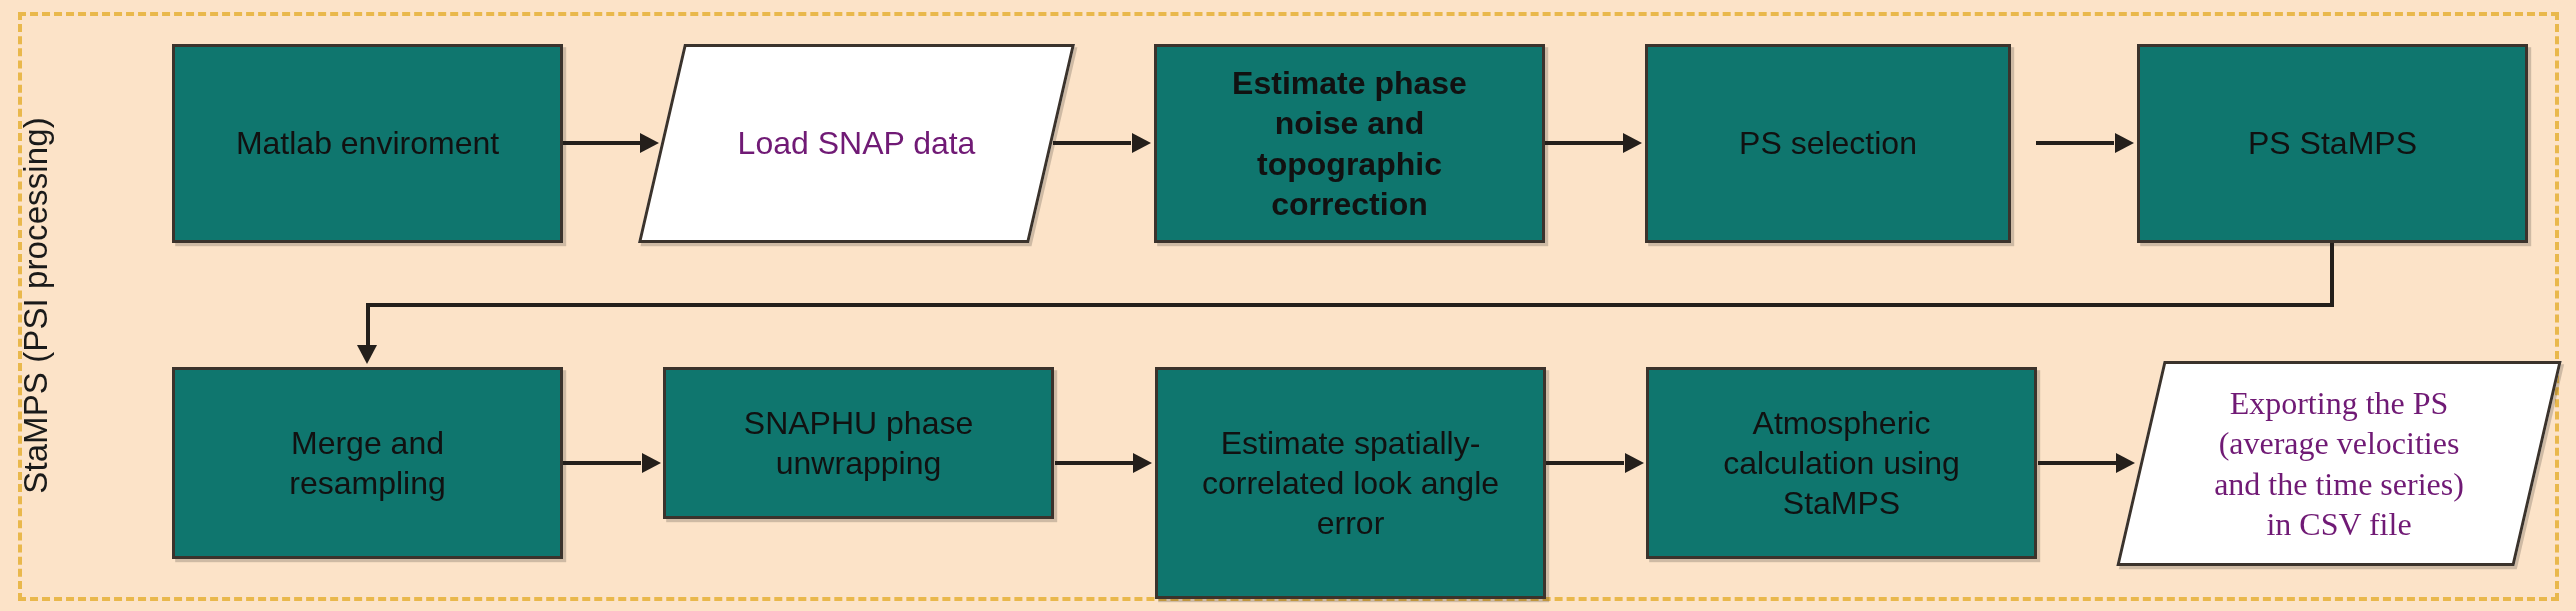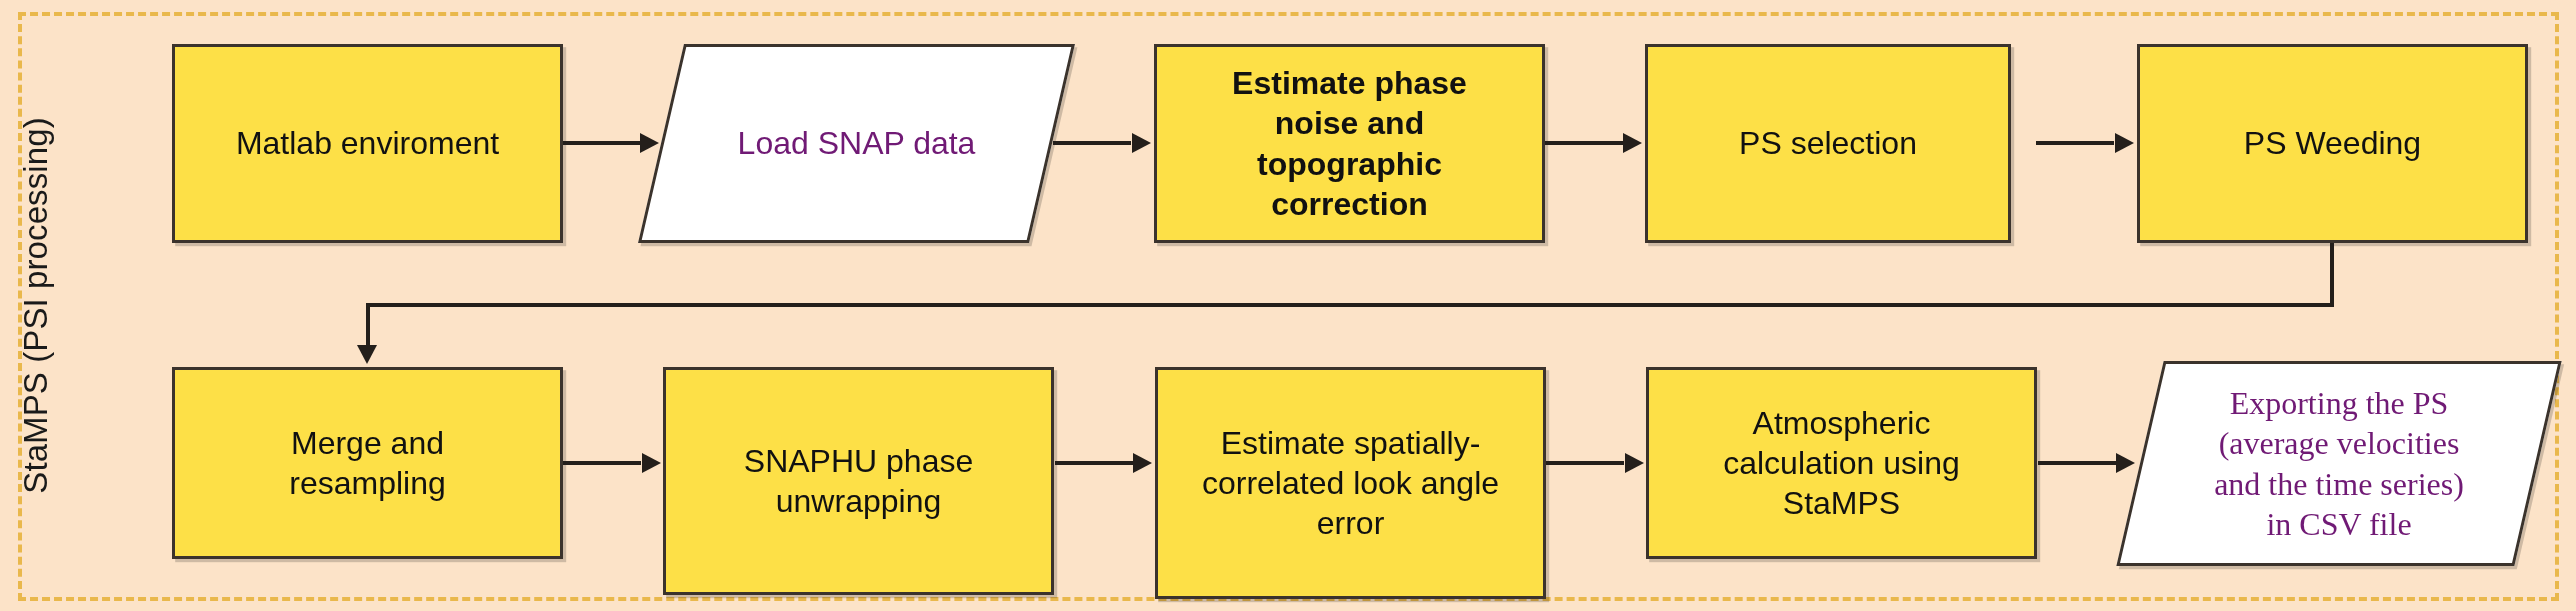--- a/index.html
+++ b/index.html
@@ -48,21 +48,21 @@
     font-size: 33px;
     color: #1a1a1a;
     letter-spacing: 0.1px;
     white-space: nowrap;
   }
 
   
   .node {
     position: absolute;
     box-sizing: border-box;
-    background: #fde047;
+    background: #0f766e;
     border: 3.2px solid #3b332c;
     display: flex;
     align-items: center;
     justify-content: center;
     text-align: center;
     font-size: 32px;
     line-height: 1.26;
     color: #111111;
     padding: 3.8px 9px;
     box-shadow: 3.2px 3.2px 0 rgba(0,0,0,0.18);
@@ -164,37 +164,37 @@
   <div class="arrow-r" style="left:1623px; top:133px;"></div>
 
   <div class="node" style="left:1645px; top:44px; width:366px; height:199px;">
     <span class="node-label">PS selection</span>
   </div>
 
   <div class="conn-h" style="left:2036px; top:141px; width:78px;"></div>
   <div class="arrow-r" style="left:2115px; top:133px;"></div>
 
   <div class="node" style="left:2137px; top:44px; width:391px; height:199px;">
-    <span class="node-label">PS Weeding</span>
+    <span class="node-label">PS StaMPS</span>
   </div>
 
   <div class="conn-v" style="left:2330px; top:243px; height:64px;"></div>
   <div class="conn-h" style="left:366px; top:303px; width:1968px;"></div>
   <div class="conn-v" style="left:366px; top:303px; height:45px;"></div>
   <div class="arrow-d" style="left:357px; top:345px;"></div>
 
   <div class="node" style="left:172px; top:367px; width:391px; height:192px;">
     <span class="node-label">Merge and
 resampling</span>
   </div>
 
   <div class="conn-h" style="left:563px; top:461px; width:78px;"></div>
   <div class="arrow-r" style="left:642px; top:453px;"></div>
 
-  <div class="node" style="left:663px; top:367px; width:391px; height:228px;">
+  <div class="node" style="left:663px; top:367px; width:391px; height:152px;">
     <span class="node-label">SNAPHU phase
 unwrapping</span>
   </div>
 
   <div class="conn-h" style="left:1055px; top:461px; width:78px;"></div>
   <div class="arrow-r" style="left:1133px; top:453px;"></div>
 
   <div class="node" style="left:1155px; top:367px; width:391px; height:232px;">
     <span class="node-label">Estimate spatially-
 correlated look angle

